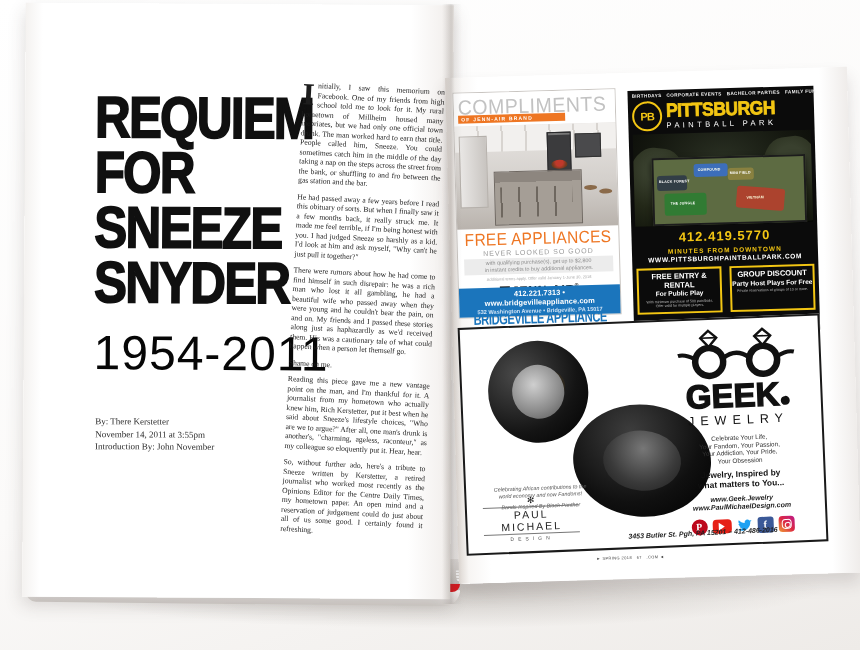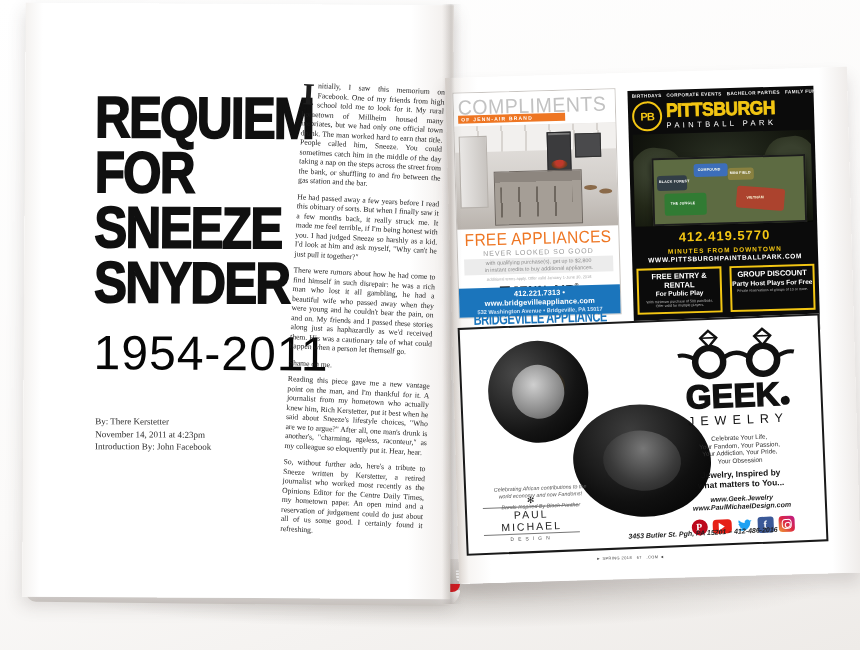--- a/index.html
+++ b/index.html
@@ -196,22 +196,22 @@
     <div class="page-left">
       <div class="headline">
           <div class="hl">REQUIEM</div>
           <div class="hl">FOR</div>
           <div class="hl">SNEEZE</div>
           <div class="hl">SNYDER</div>
         </div>
       <div class="years">1954-2011</div>
       <div class="byline">
           <div class="byline-line">By: There Kerstetter</div>
-          <div class="byline-line">November 14, 2011 at 4:23pm</div>
-          <div class="byline-line">Introduction By: John Facebook</div>
+          <div class="byline-line">November 14, 2011 at 3:55pm</div>
+          <div class="byline-line">Introduction By: John November</div>
         </div>
       <div class="article">
           <div class="para"><span class="dropcap">I</span>nitially, I saw this memorium on Facebook. One of my friends from high school told me to look for it. My rural hometown of Millheim housed many inebriates, but we had only one official town drunk. The man worked hard to earn that title. People called him, Sneeze. You could sometimes catch him in the middle of the day taking a nap on the steps across the street from the bank, or shuffling to and fro between the gas station and the bar.</div>
           <div class="para">He had passed away a few years before I read this obituary of sorts. But when I finally saw it a few months back, it really struck me. It made me feel terrible, if I'm being honest with you. I had judged Sneeze so harshly as a kid. I'd look at him and ask myself, "Why can't he just pull it together?"</div>
           <div class="para">There were rumors about how he had come to find himself in such disrepair: he was a rich man who lost it all gambling, he had a beautiful wife who passed away when they were young and he couldn't bear the pain, on and on. My friends and I passed these stories along just as haphazardly as we'd received them. His was a cautionary tale of what could happen when a person let themself go.</div>
           <div class="para">Shame on me.</div>
           <div class="para">Reading this piece gave me a new vantage point on the man, and I'm thankful for it. A journalist from my hometown who actually knew him, Rich Kerstetter, put it best when he said about Sneeze's lifestyle choices, "Who are we to argue?" After all, one man's drunk is another's, "charming, ageless, raconteur," as my colleague so eloquently put it. Hear, hear.</div>
           <div class="para">So, without further ado, here's a tribute to Sneeze written by Kerstetter, a retired journalist who worked most recently as the Opinions Editor for the Centre Daily Times, my hometown paper. An open mind and a reservation of judgement could do just about all of us some good. I certainly found it refreshing.</div>
         </div>
     </div>

